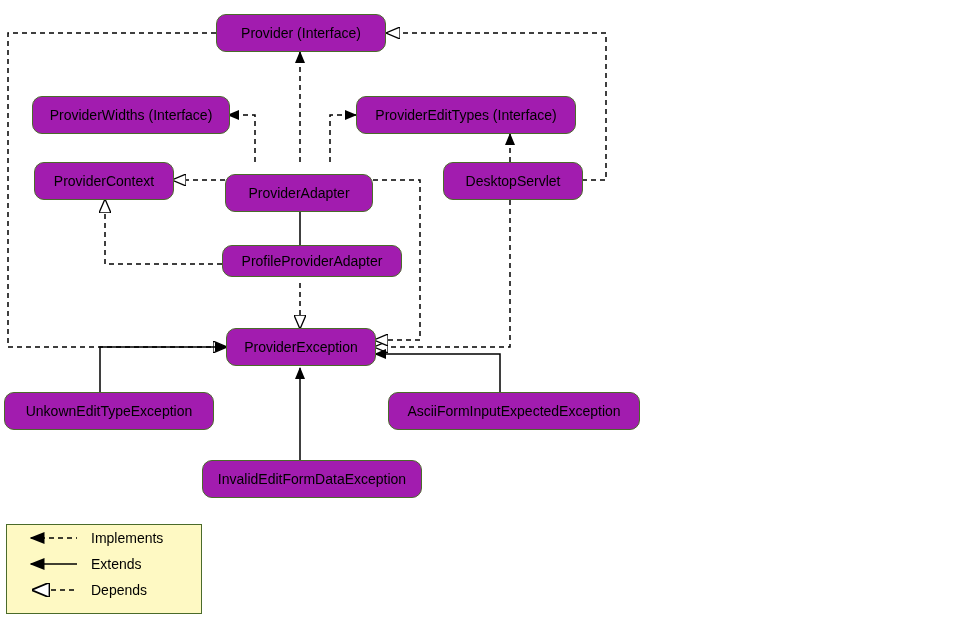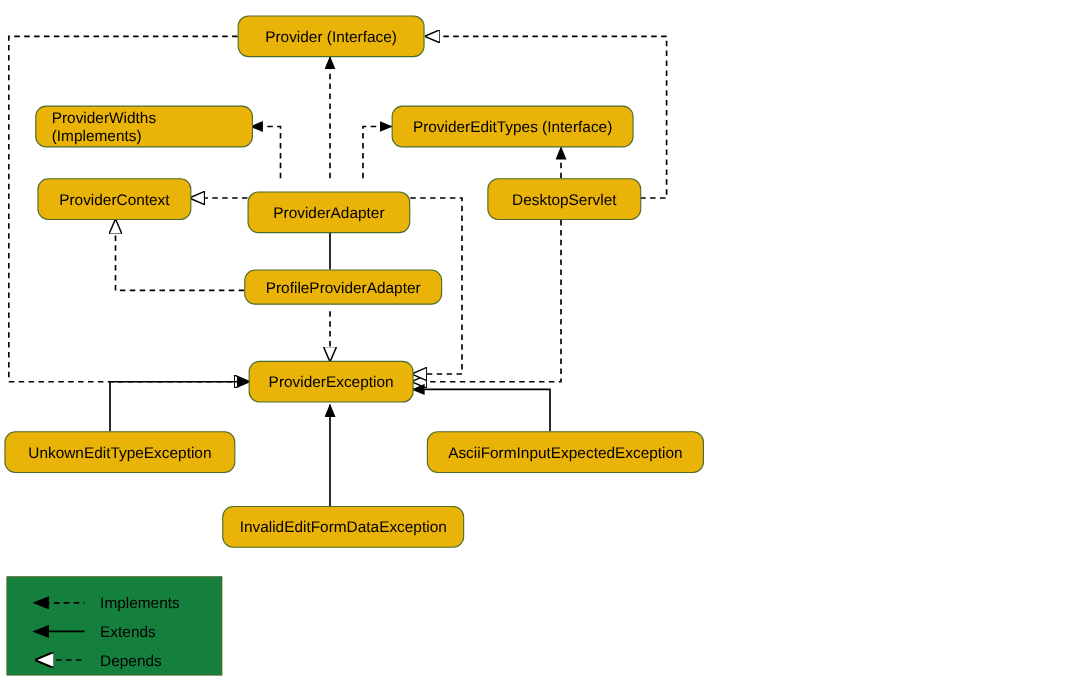--- a/index.html
+++ b/index.html
@@ -6,21 +6,21 @@
       margin: 0;
       padding: 0;
       font-family: Arial, sans-serif;
       background: #ffffff;
       width: 972px;
       height: 619px;
       position: relative;
     }
     .node {
       position: absolute;
-      background: #eab308;
+      background: #a21caf;
       border: 1.5px solid #4a6b2a;
       border-radius: 10px;
       display: flex;
       align-items: center;
       justify-content: center;
       font-size: 14px;
       color: #000;
       box-sizing: border-box;
       padding: 8px 14px;
     }
@@ -28,23 +28,23 @@
       position: absolute;
       top: 0;
       left: 0;
       width: 972px;
       height: 619px;
       pointer-events: none;
     }
     .legend {
       position: absolute;
       border: 1.5px solid #4a6b2a;
-      background: #15803d;
+      background: #fef9c3;
       box-sizing: border-box;
-      padding: 10px 14px;
+      padding: 0 14px;
     }
     .legend-row {
       display: flex;
       align-items: center;
       gap: 14px;
       height: 26px;
     }
     .legend-row span {
       font-size: 14px;
     }
@@ -93,21 +93,21 @@
 
   <line x1="300" y1="460" x2="300" y2="368" stroke="#000" stroke-width="1.5" marker-end="url(#arrow-solid)"></line>
 
   <path d="M 500 392 L 500 354 L 375 354" stroke="#000" stroke-width="1.5" fill="none" marker-end="url(#arrow-solid)"></path>
 </svg>
 
 <div class="node" style="left:216px; top:14px; width:170px; height:38px;">
   <span>Provider (Interface)</span>
 </div>
 <div class="node" style="left:32px; top:96px; width:198px; height:38px;">
-  <span>ProviderWidths (Implements)</span>
+  <span>ProviderWidths (Interface)</span>
 </div>
 <div class="node" style="left:356px; top:96px; width:220px; height:38px;">
   <span>ProviderEditTypes (Interface)</span>
 </div>
 <div class="node" style="left:34px; top:162px; width:140px; height:38px;">
   <span>ProviderContext</span>
 </div>
 <div class="node" style="left:225px; top:162px; width:148px; height:38px;margin-top:12px;">
   <span>ProviderAdapter</span>
 </div>

